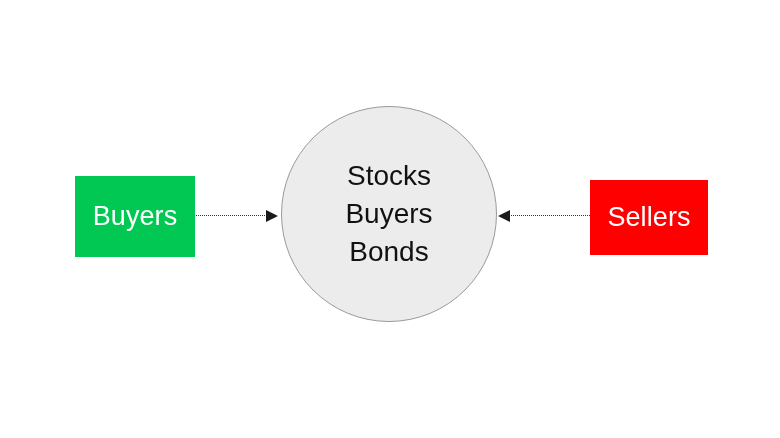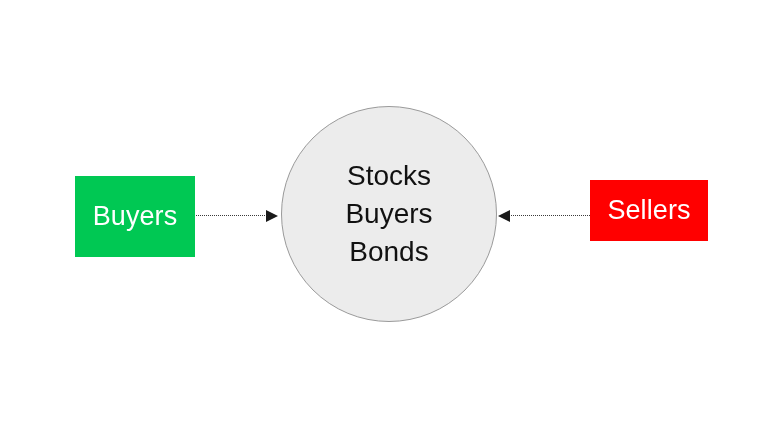--- a/index.html
+++ b/index.html
@@ -36,21 +36,21 @@
     left: 75px;
     top: 176px;
     width: 120px;
     height: 81px;
     background: #00C853;
   }
   #sellers-node {
     left: 590px;
     top: 180px;
     width: 118px;
-    height: 61px;
+    height: 75px;
     background: #FF0000;
   }
 
   
   #market-node {
     position: absolute;
     left: 281px;
     top: 106px;
     width: 216px;
     height: 216px;

